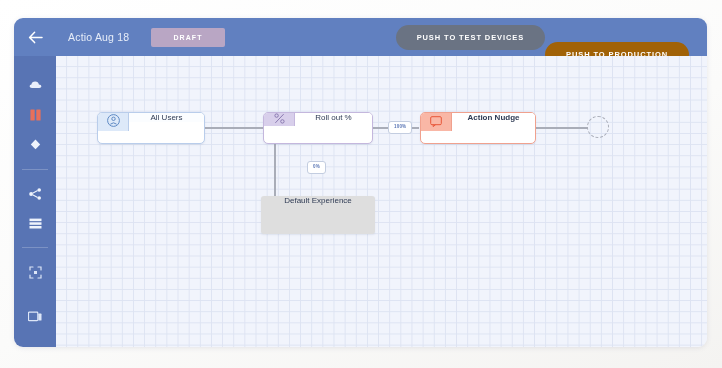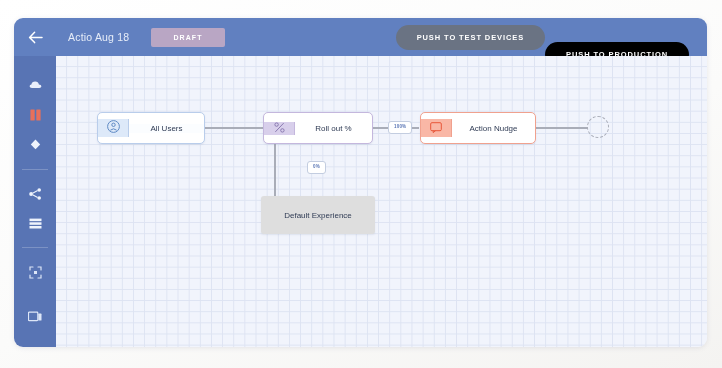--- a/index.html
+++ b/index.html
@@ -76,21 +76,21 @@
     border-radius: 999px;
     font-size: 7.5px;
     font-weight: bold;
     letter-spacing: .9px;
     padding: 8px 21px;
     color: #ffffff;
     cursor: pointer;
     white-space: nowrap;
   }
   .btn-test { background: #6a7383; }
-  .btn-prod { background: #000000; margin-top: 34px; }
+  .btn-prod { background: #a16207; margin-top: 34px; }
 
   
   .sidebar {
     position: absolute;
     left: 0; top: 38px;
     width: 42px;
     height: 291px;
     background: #5874b4;
     display: flex;
     flex-direction: column;
@@ -127,21 +127,21 @@
       linear-gradient(to bottom, #dde3f2 1px, transparent 1px);
     background-size: 11.15px 11.15px;
     background-position: -1px -1px;
     overflow: hidden;
   }
 
   
   .node {
     position: absolute;
     display: flex;
-    align-items: center;
+    align-items: flex-start;
     border-radius: 5px;
     overflow: hidden;
     background: #ffffff;
     cursor: pointer;
     box-shadow: 0 1px 2px rgba(80,95,140,0.10);
   }
   .node-icon {
     width: 30px;
     display: flex;
     align-items: center;
@@ -345,21 +345,21 @@
           <svg width="11" height="11" viewBox="0 0 11 11">
             <circle cx="2.6" cy="2.6" r="1.7" fill="none" stroke="#8a7ab0" stroke-width="1"></circle>
             <circle cx="8.4" cy="8.4" r="1.7" fill="none" stroke="#8a7ab0" stroke-width="1"></circle>
             <path d="M9.4 1.4 L1.6 9.6" stroke="#8a7ab0" stroke-width="1" stroke-linecap="round"></path>
           </svg>
         </span>
       </div>
       <div class="node-label">Roll out %</div>
     </div>
 
-    <div class="node node-nudge" style="left:364px; top:56px; width:114px; height:30px;">
+    <div class="node node-nudge" style="left:364px; top:56px; width:114px; height:30px;font-weight:bold;">
       <div class="node-icon">
         <span>
           <svg width="12" height="11" viewBox="0 0 12 11">
             <rect x="0.7" y="0.7" width="10.6" height="8" rx="1.2" fill="none" stroke="#e8573a" stroke-width="1"></rect>
             <path d="M3.2 8.7 L3.2 10.6 L5.6 8.7" fill="none" stroke="#e8573a" stroke-width="1" stroke-linejoin="round"></path>
           </svg>
         </span>
       </div>
       <div class="node-label">Action Nudge</div>
     </div>

